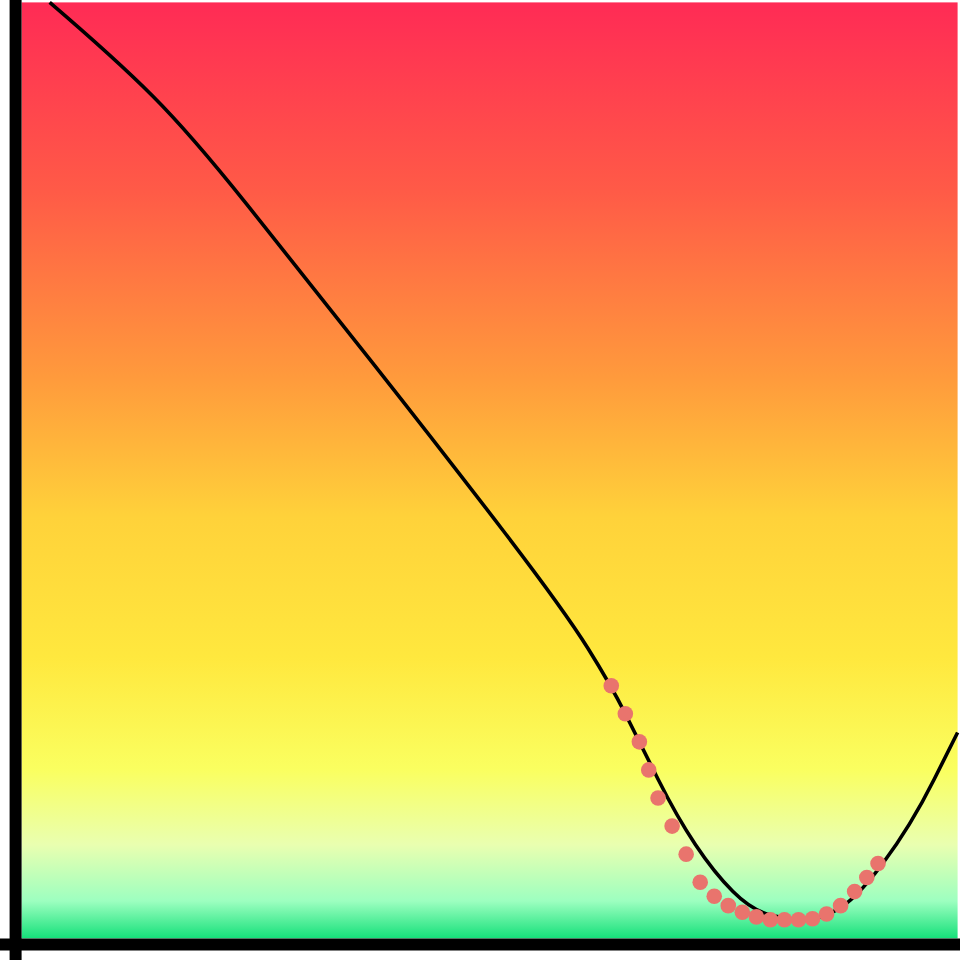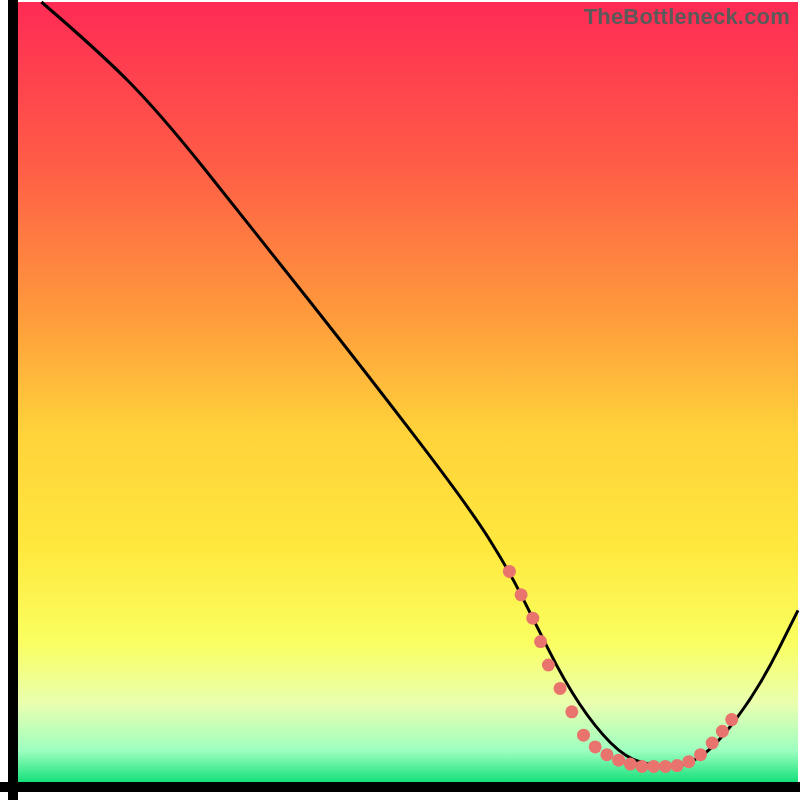--- a/index.html
+++ b/index.html
@@ -26,21 +26,20 @@
     z-index: 5;
   }
   svg {
     display: block;
   }
 </style>
 </head>
 <body>
 
 <div class="chart-container">
-  <div class="watermark">TheBottleneck.com</div>
   <svg width="800" height="800" viewBox="0 0 800 800">
     <defs>
       <linearGradient id="bgGrad" x1="0" y1="0" x2="0" y2="1">
           <stop offset="0%" stop-color="#ff2b55"></stop>
           <stop offset="20%" stop-color="#ff5a47"></stop>
           <stop offset="40%" stop-color="#ff9a3c"></stop>
           <stop offset="55%" stop-color="#ffd23a"></stop>
           <stop offset="70%" stop-color="#ffe83e"></stop>
           <stop offset="82%" stop-color="#faff60"></stop>
           <stop offset="90%" stop-color="#e9ffb0"></stop>

